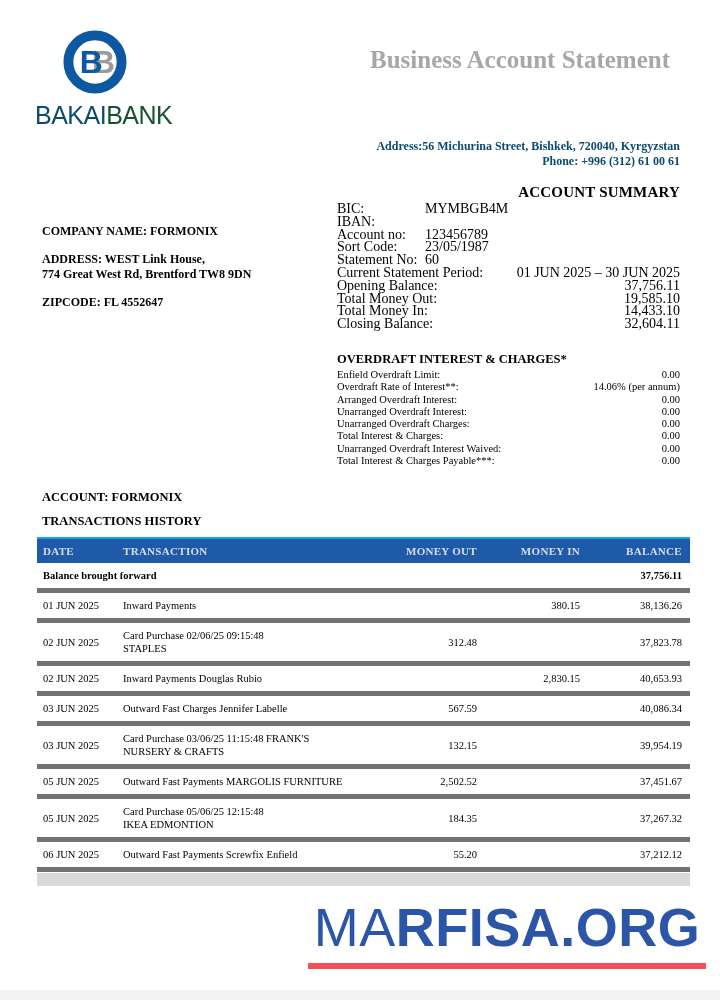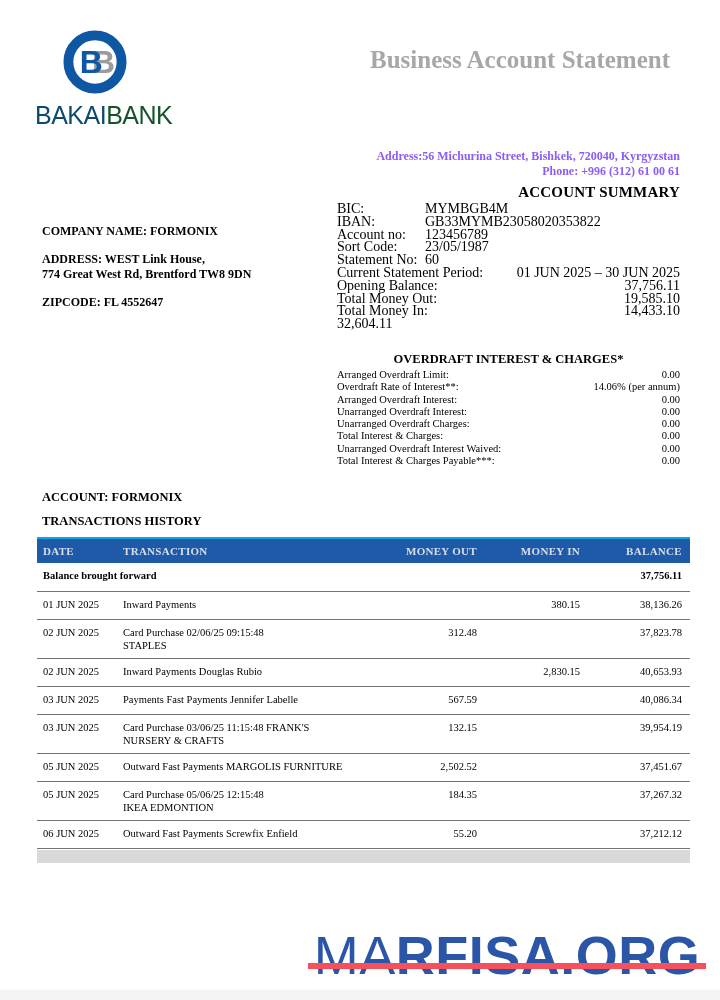--- a/index.html
+++ b/index.html
@@ -16,74 +16,74 @@
     font-family:"Liberation Sans", sans-serif; font-size:25px; letter-spacing:-0.5px;
   }
   .logo-wordmark .primary { color:#0c4a6e; font-weight:normal; }
   .logo-wordmark .secondary { color:#14532d; font-weight:normal; }
 
   .doc-title {
     position:absolute; left:335px; top:46px; width:370px; text-align:center;
     font-size:25px; font-weight:bold; color:#a7a7a7;
   }
   .bank-contact {
-    position:absolute; right:40px; top:149px; width:400px; text-align:right;
-    font-size:12px; font-weight:bold; line-height:15px; color:#8b5cf6;
+    position:absolute; right:40px; top:139px; width:400px; text-align:right;
+    font-size:12px; font-weight:bold; line-height:15px; color:#0c4a6e;
   }
 
   
   .company {
     position:absolute; left:42px; top:224px; width:280px;
     font-size:12px; font-weight:bold; line-height:15px;
   }
   .company .gap { height:13px; }
 
   
   .summary { position:absolute; left:337px; top:184px; width:343px; }
   .summary h2 { font-size:15px; font-weight:bold; letter-spacing:0.2px; margin-bottom:2px;text-align:right; }
   .srow { display:flex; font-size:14px; line-height:12.8px; }
   .srow .lbl { flex:0 0 88px; }
   .srow .val { flex:1; }
   .srow.right .lbl { flex:1; }
   .srow.right .val { flex:0 0 auto; text-align:right; }
 
   
   .overdraft { position:absolute; left:337px; top:352px; width:343px; }
-  .overdraft h2 { font-size:12.5px; font-weight:bold; margin-bottom:2px;text-align:center; }
+  .overdraft h2 { font-size:12.5px; font-weight:bold; margin-bottom:2px; }
   .orow { display:flex; font-size:10.5px; line-height:12.3px; }
   .orow .lbl { flex:1; }
   .orow .val { text-align:right; }
 
   
   .acct-title { position:absolute; left:42px; top:490px; font-size:12.5px; font-weight:bold; }
   .hist-title { position:absolute; left:42px; top:514px; font-size:12.5px; font-weight:bold; }
 
   .ttable { position:absolute; left:37px; top:537px; width:653px; }
   .thead {
     display:flex; align-items:center; height:26px; background:#1f5aa8;
     border-top:2px solid #0ea5e9;
     color:#d8dee9; font-weight:bold; font-size:11px; letter-spacing:0.3px;
   }
-  .trow { display:flex; align-items:flex-start; border-bottom:1px solid #737373; padding:6px 0; }
+  .trow { display:flex; align-items:center; border-bottom:5px solid #737373; padding:6px 0; }
   .trow .cell { font-size:10.5px; line-height:13px; }
   .cell { flex:0 0 auto; }
   .c-date { width:86px;  padding-left:6px; }
   .c-desc { width:277px; }
   .c-out  { width:77px;  text-align:right; }
   .c-in   { width:103px; text-align:right; }
   .c-bal  { width:110px; text-align:right; padding-right:8px; }
   .desc2 { display:block; }
   .bbf { min-height:29px; font-weight:bold; }
   .bbf .c-lbl { width:363px; padding-left:6px; font-size:10.5px; }
   .row-single { min-height:28px; }
   .table-endbar { height:13px; background:#d9d9d9; margin-top:1px; }
 
   
   .watermark {
-    position:absolute; left:305px; top:924px; width:404px; text-align:center;
+    position:absolute; left:305px; top:896px; width:404px; text-align:center;
     font-family:"Liberation Sans", sans-serif; font-size:54px; color:#2b55a7;
     letter-spacing:0.5px; white-space:nowrap;
   }
   .watermark .wm-light { font-weight:normal; }
   .watermark .wm-bold  { font-weight:bold; }
   .watermark-underline {
     position:absolute; left:308px; top:963px; width:398px; height:6px; background:#f4515c;
   }
   .bottom-strip { position:absolute; left:0; top:990px; width:720px; height:10px; background:#f4f4f4; }
 </style>
@@ -120,21 +120,20 @@
     <h2>ACCOUNT SUMMARY</h2>
     <div>
 
         <div class="srow">
           <span class="lbl">BIC:</span>
           <span class="val">MYMBGB4M</span>
         </div>
 
         <div class="srow">
           <span class="lbl">IBAN:</span>
-          <span class="val">GB33MYMB23058020353822</span>
         </div>
 
         <div class="srow">
           <span class="lbl">Account no:</span>
           <span class="val">123456789</span>
         </div>
 
         <div class="srow">
           <span class="lbl">Sort Code:</span>
           <span class="val">23/05/1987</span>
@@ -161,31 +160,32 @@
           <span class="lbl">Total Money Out:</span>
           <span class="val">19,585.10</span>
         </div>
 
         <div class="srow right">
           <span class="lbl">Total Money In:</span>
           <span class="val">14,433.10</span>
         </div>
 
         <div class="srow right">
+          <span class="lbl">Closing Balance:</span>
           <span class="val">32,604.11</span>
         </div>
       </div>
   </div>
 
   <div class="overdraft">
     <h2>OVERDRAFT INTEREST &amp; CHARGES*</h2>
     <div>
 
         <div class="orow">
-          <span class="lbl">Arranged Overdraft Limit:</span>
+          <span class="lbl">Enfield Overdraft Limit:</span>
           <span class="val">0.00</span>
         </div>
 
         <div class="orow">
           <span class="lbl">Overdraft Rate of Interest**:</span>
           <span class="val">14.06% (per annum)</span>
         </div>
 
         <div class="orow">
           <span class="lbl">Arranged Overdraft Interest:</span>
@@ -259,21 +259,21 @@
         <div class="trow row-single">
           <span class="cell c-date">02 JUN 2025</span>
           <span class="cell c-desc"><span>Inward Payments Douglas Rubio</span><span class="desc2"></span></span>
           <span class="cell c-out"></span>
           <span class="cell c-in">2,830.15</span>
           <span class="cell c-bal">40,653.93</span>
         </div>
 
         <div class="trow row-single">
           <span class="cell c-date">03 JUN 2025</span>
-          <span class="cell c-desc"><span>Payments Fast Payments Jennifer Labelle</span><span class="desc2"></span></span>
+          <span class="cell c-desc"><span>Outward Fast Charges Jennifer Labelle</span><span class="desc2"></span></span>
           <span class="cell c-out">567.59</span>
           <span class="cell c-in"></span>
           <span class="cell c-bal">40,086.34</span>
         </div>
 
         <div class="trow row-single">
           <span class="cell c-date">03 JUN 2025</span>
           <span class="cell c-desc"><span>Card Purchase 03/06/25 11:15:48 FRANK'S</span><span class="desc2">NURSERY &amp; CRAFTS</span></span>
           <span class="cell c-out">132.15</span>
           <span class="cell c-in"></span>

